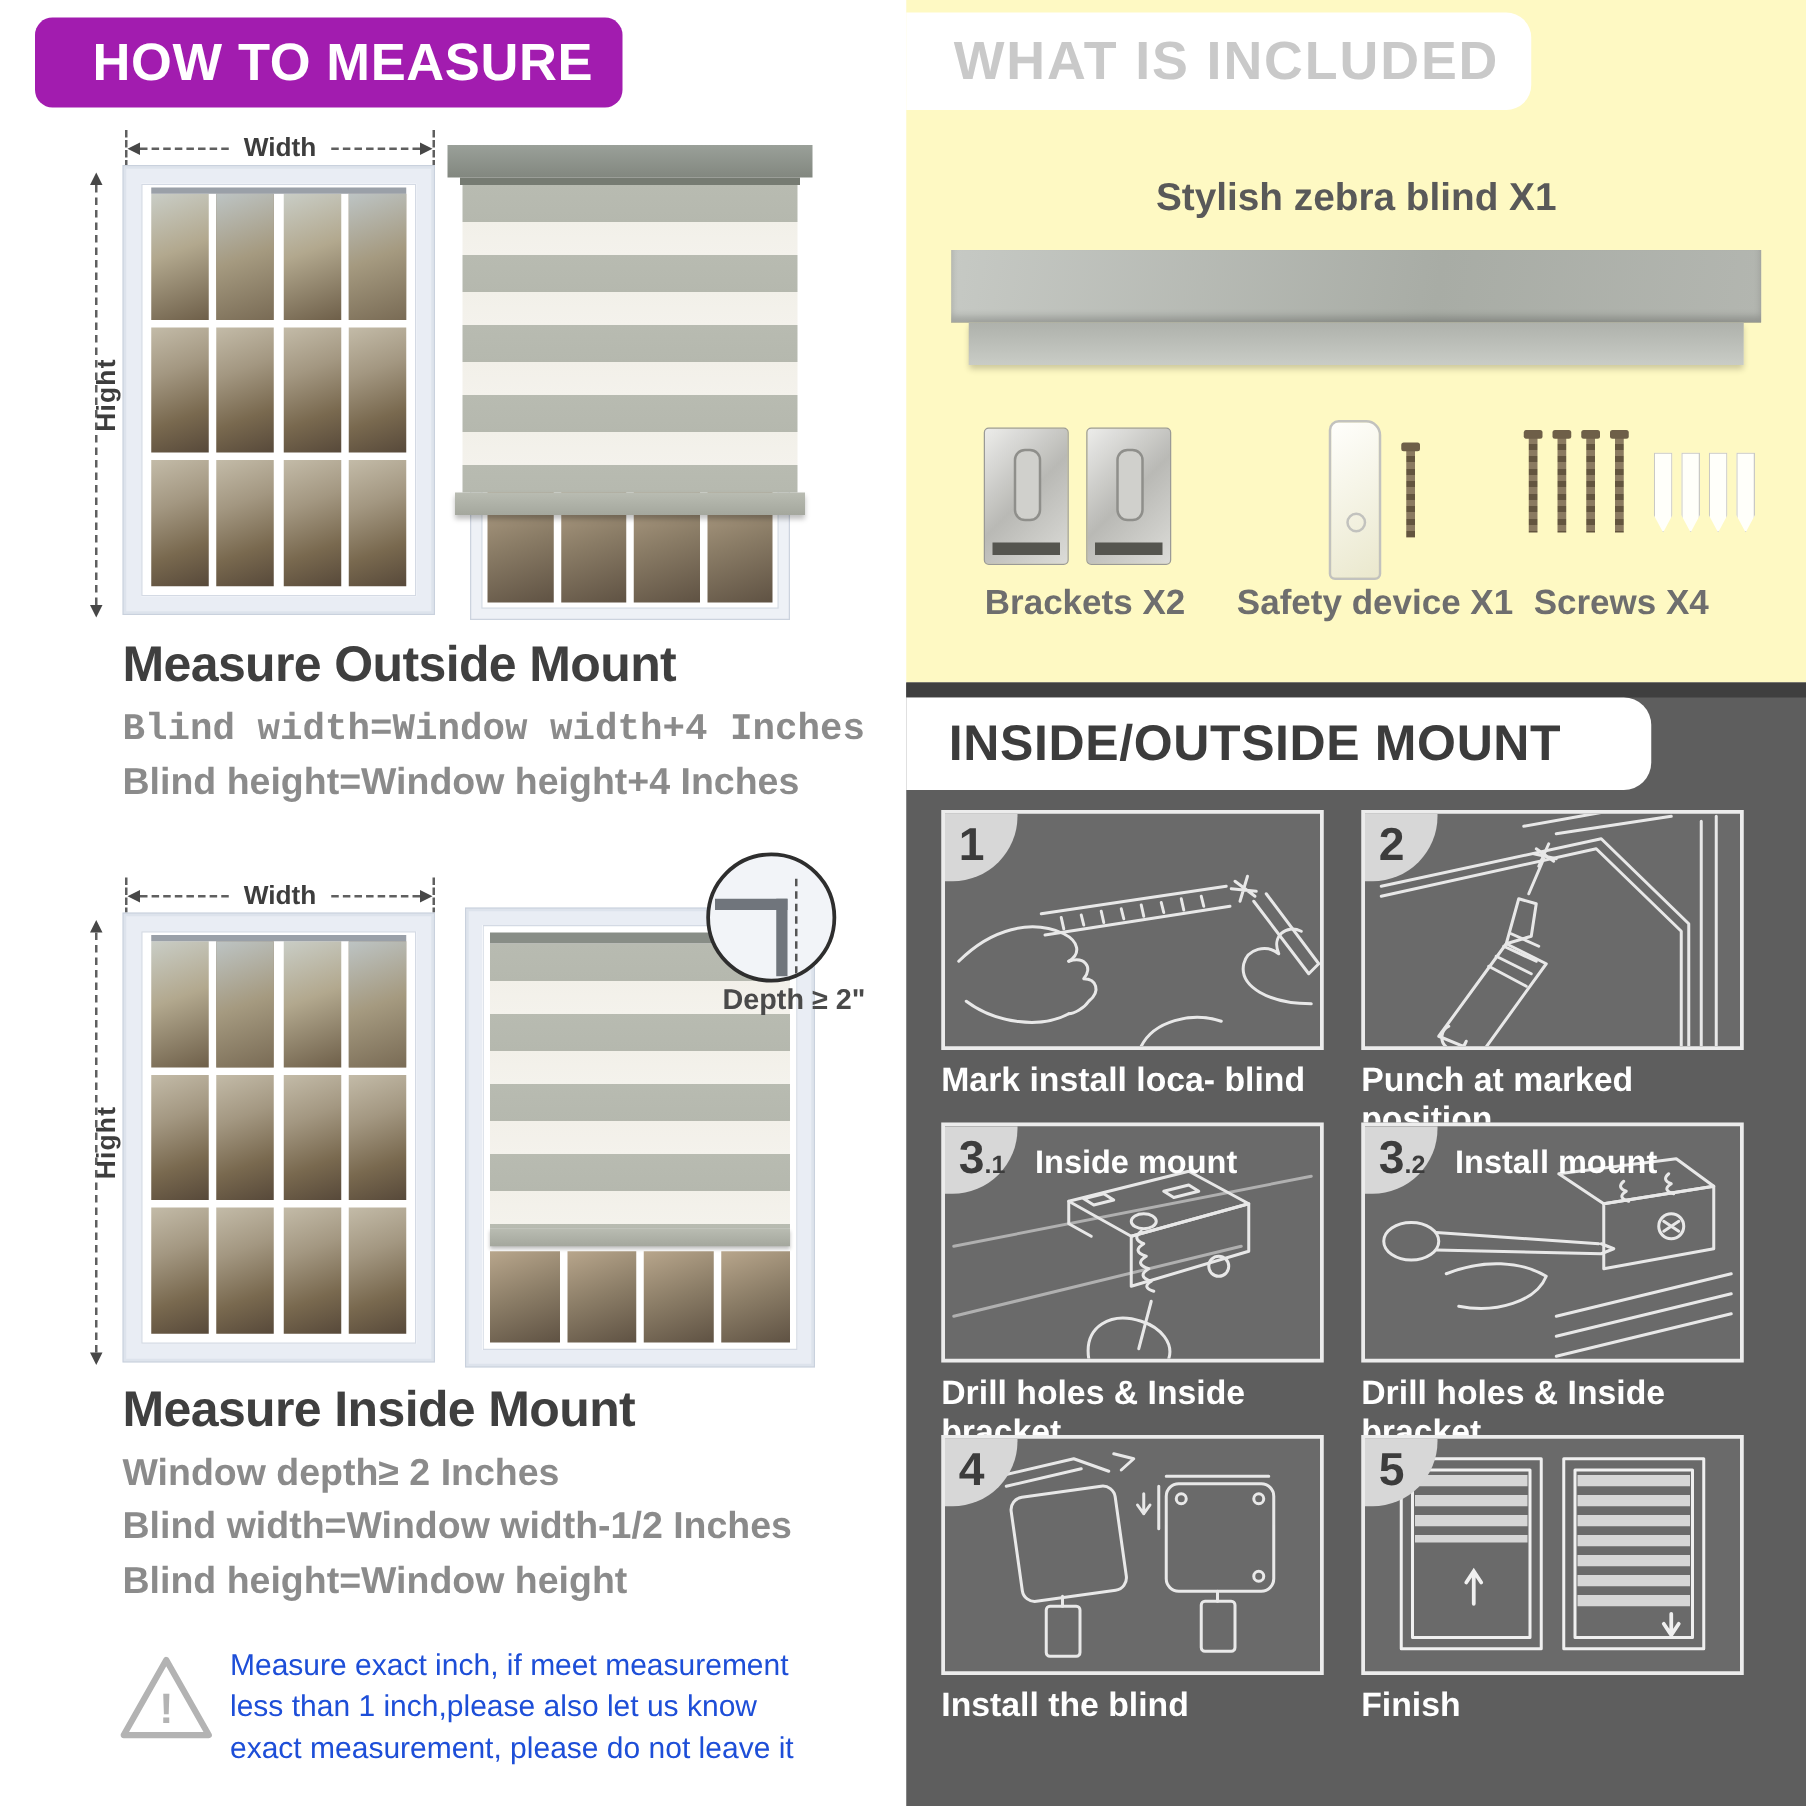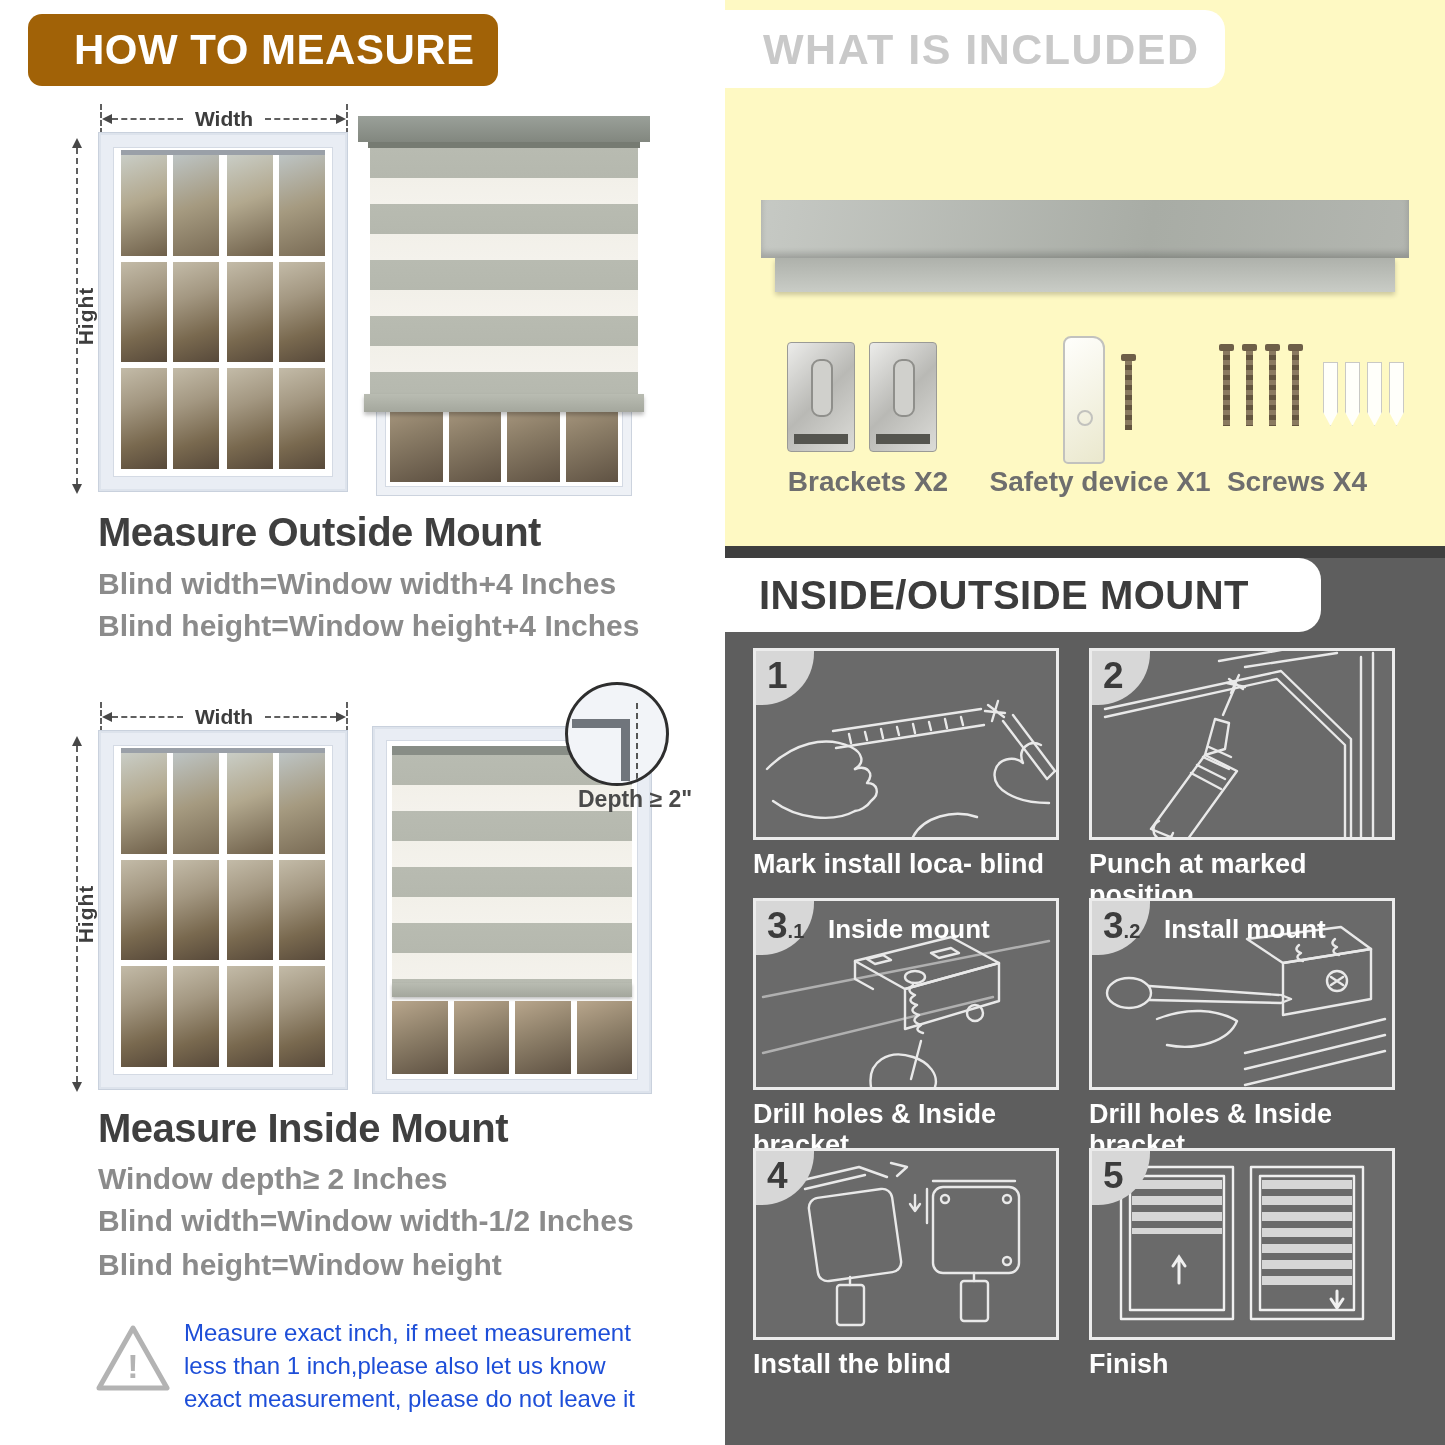--- a/index.html
+++ b/index.html
@@ -1,21 +1,21 @@
 <!DOCTYPE html>
 <html><head>
 <meta charset="utf-8">
 <style>
   html,body{margin:0;padding:0;}
   body{width:1445px;height:1445px;position:relative;background:#fff;overflow:hidden;
        font-family:"Liberation Sans", sans-serif;}
   
   .abs{position:absolute;}
   
-  #how-header{left:28px;top:14px;width:470px;height:72px;background:#a16207;border-radius:14px;
+  #how-header{left:28px;top:14px;width:470px;height:72px;background:#a21caf;border-radius:14px;
     color:#fff;font-weight:bold;font-size:42px;line-height:72px;padding-left:46px;box-sizing:border-box;letter-spacing:.5px;}
   .h2{font-size:40px;font-weight:bold;color:#3f3f3f;letter-spacing:-.5px;}
   .formula{font-size:30px;font-weight:bold;color:#8b8b8b;}
   
   .dim-h{height:22px;display:flex;align-items:center;}
   .dim-h .tick{height:30px;border-left:2px dashed #5f5f5f;}
   .dim-h .line{flex:1;border-top:2px dashed #5f5f5f;}
   .dim-h .lbl{margin:0 12px;font-size:21px;font-weight:bold;color:#3d3d3d;}
   .arr-l{width:0;height:0;border-top:5px solid transparent;border-bottom:5px solid transparent;border-right:10px solid #474747;}
   .arr-r{width:0;height:0;border-top:5px solid transparent;border-bottom:5px solid transparent;border-left:10px solid #474747;}
@@ -147,21 +147,21 @@
         <div class="g2"></div>
         <div class="g2"></div>
       </div>
   </div>
   <div class="headrail"></div>
   <div class="body zebra"></div>
   <div class="bottomrail"></div>
 </div>
 
 <div class="abs h2" style="left:98px;top:510px;">Measure Outside Mount</div>
-<div class="abs formula" style="left:98px;top:567px;">Blind width=Window width+4 Inches</div>
+<div class="abs formula" style="left:98px;top:567px;font-family:Liberation Mono, monospace;">Blind width=Window width+4 Inches</div>
 <div class="abs formula" style="left:98px;top:609px;">Blind height=Window height+4 Inches</div>
 
 <div class="abs dim-h" style="left:100px;top:706px;width:248px;">
   <span class="tick"></span>
     <span class="arr-l"></span>
   <span class="line"></span>
   <span class="lbl">Width</span>
   <span class="line"></span>
   <span class="arr-r"></span>
     <span class="tick"></span>
@@ -220,20 +220,21 @@
 <div class="abs formula" style="left:98px;top:1248px;">Blind height=Window height</div>
 
 <svg class="abs" style="left:92px;top:1320px;" width="82" height="76" viewBox="0 0 82 76">
   <path d="M41,8 L75,68 L7,68 Z" fill="none" stroke="#b3b3b3" stroke-width="5" stroke-linejoin="round"></path>
   <text x="41" y="58" text-anchor="middle" font-size="34" font-weight="bold" fill="#b3b3b3">!</text>
 </svg>
 <div class="abs" id="warn-text" style="left:184px;top:1316px;">Measure exact inch, if meet measurement less than 1 inch,please also let us know exact measurement, please do not leave it</div>
 
 <div class="abs" id="rt">
   <div id="wi-header">WHAT IS INCLUDED</div>
+  <div id="blind-label">Stylish zebra blind X1</div>
   <div id="rail1"></div>
   <div id="rail2"></div>
 
   <div class="bracket" style="left:62px;top:342px;"></div>
   <div class="bracket" style="left:144px;top:342px;"></div>
   <div class="safety"></div>
   <div class="screw" style="left:400px;top:360px;height:70px;"></div>
   <div class="screw" style="left:498px;top:350px;"></div>
   <div class="screw" style="left:521px;top:350px;"></div>
   <div class="screw" style="left:544px;top:350px;"></div>

